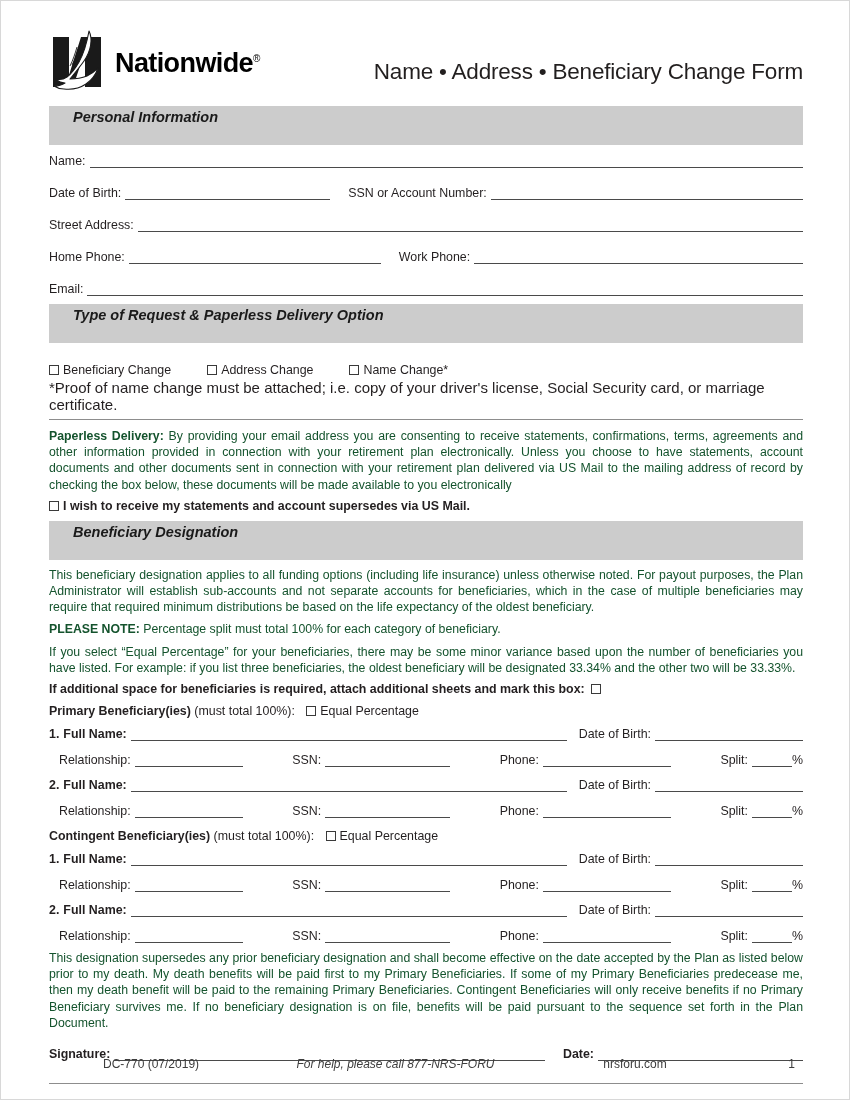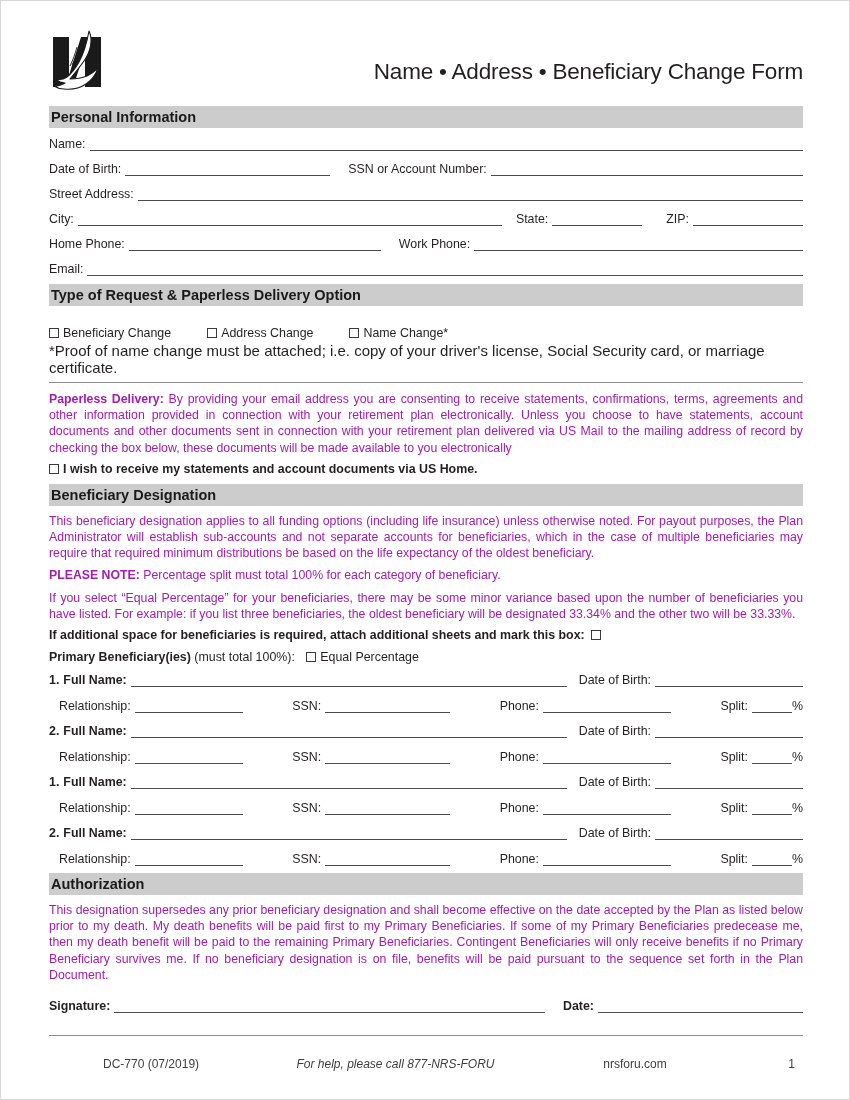--- a/index.html
+++ b/index.html
@@ -68,48 +68,49 @@
     font-size: 22.5px;
     font-weight: normal;
     letter-spacing: -0.2px;
     color: #221f1f;
     white-space: nowrap;
   }
 
   
   .bar {
     background: #cccccc;
-    height: 22px;
+    height: 39px;
     line-height: 22px;
-    padding-left: 2px;
+    padding-left: 24px;
     font-size: 14.5px;
     font-weight: bold;
     color: #1a1a1a;
     margin-bottom: 9px;
     box-sizing: border-box;
+    font-style: italic;
   }
   .bar.tight { margin-bottom: 7px; }
 
   
   p.body {
     font-size: 12.3px;
     line-height: 16.2px;
     text-align: justify;
     margin: 0 0 6px 0;
-    color: #a21caf;
+    color: #14532d;
   }
   p.body.last { margin-bottom: 0; }
   .b { font-weight: bold; }
 
   
   .frow {
     display: flex;
     align-items: flex-end;
     font-size: 12.4px;
-    margin-bottom: 11px;
+    margin-bottom: 18px;
     white-space: nowrap;
   }
   .frow .lbl {
     flex: 0 0 auto;
     padding-right: 4px;
   }
   .rule {
     border-bottom: 1px solid #4a4a4a;
     height: 13px;
   }
@@ -212,20 +213,21 @@
 
     <div class="masthead">
       <div class="logo-block">
         <svg class="logo-mark" viewBox="0 0 56 68">
           <path d="M4 8 H20 L20 46 L32 8 H52 V58 H36 L36 22 L24 58 H4 Z" fill="#1a1a1a"></path>
           <path d="M40 2 C44 10 42 22 35 32 C30 39 25 45 21 50 C27 50 33 49 38 47 C42 45 46 42 49 39 C47 45 43 51 37 55 C31 59 23 61 15 60 C11 60 8 59 5 57 C9 57 13 56 16 54 C12 54 9 52 7 50 C11 51 15 50 18 48 C22 45 26 40 30 33 C35 24 38 13 40 2 Z" fill="#ffffff" stroke="#1a1a1a" stroke-width="1.1" stroke-linejoin="round"></path>
           <path d="M36 9 C34 18 30 28 25 36" stroke="#1a1a1a" stroke-width="0.9" fill="none"></path>
           <path d="M32 13 C30 21 27 29 23 36" stroke="#1a1a1a" stroke-width="0.9" fill="none"></path>
           <path d="M28 18 C26 25 24 31 21 37" stroke="#1a1a1a" stroke-width="0.9" fill="none"></path>
         </svg>
+        <div class="logo-word"><span>Nationwide</span><span class="reg">®</span></div>
       </div>
       <div class="doc-title">Name • Address • Beneficiary Change Form</div>
     </div>
 
     <div class="bar">Personal Information</div>
 
     <div class="frow">
       <span class="lbl">Name:</span>
       <span class="rule grow"></span>
     </div>
@@ -236,30 +238,20 @@
       <span class="gap" style="width:18px"></span>
       <span class="lbl">SSN or Account Number:</span>
       <span class="rule grow"></span>
     </div>
 
     <div class="frow">
       <span class="lbl">Street Address:</span>
       <span class="rule grow"></span>
     </div>
 
-    <div class="frow">
-      <span class="lbl">City:</span>
-      <span class="rule grow"></span>
-      <span class="gap" style="width:14px"></span>
-      <span class="lbl">State:</span>
-      <span class="rule" style="width:90px"></span>
-      <span class="gap" style="width:24px"></span>
-      <span class="lbl">ZIP:</span>
-      <span class="rule" style="width:110px"></span>
-    </div>
 
     <div class="frow">
       <span class="lbl">Home Phone:</span>
       <span class="rule" style="width:252px"></span>
       <span class="gap" style="width:18px"></span>
       <span class="lbl">Work Phone:</span>
       <span class="rule grow"></span>
     </div>
 
     <div class="frow" style="margin-bottom:8px">
@@ -274,21 +266,21 @@
       <span class="opt"><span class="cb"></span><span>Address Change</span></span>
       <span class="opt"><span class="cb"></span><span>Name Change*</span></span>
     </div>
 
     <div class="note">*Proof of name change must be attached; i.e. copy of your driver's license, Social Security card, or marriage certificate.</div>
 
     <hr class="sep">
 
     <p class="body"><span class="b">Paperless Delivery:</span><span> By providing your email address you are consenting to receive statements, confirmations, terms, agreements and other information provided in connection with your retirement plan electronically. Unless you choose to have statements, account documents and other documents sent in connection with your retirement plan delivered via US Mail to the mailing address of record by checking the box below, these documents will be made available to you electronically</span></p>
 
-    <div class="cb-line" style="margin-bottom:8px"><span class="cb"></span><span class="b">I wish to receive my statements and account documents via US Home.</span></div>
+    <div class="cb-line" style="margin-bottom:8px"><span class="cb"></span><span class="b">I wish to receive my statements and account supersedes via US Mail.</span></div>
 
     <div class="bar tight">Beneficiary Designation</div>
 
     <p class="body">This beneficiary designation applies to all funding options (including life insurance) unless otherwise noted. For payout purposes, the Plan Administrator will establish sub-accounts and not separate accounts for beneficiaries, which in the case of multiple beneficiaries may require that required minimum distributions be based on the life expectancy of the oldest beneficiary.</p>
 
     <p class="body"><span class="b">PLEASE NOTE:</span><span> Percentage split must total 100% for each category of beneficiary.</span></p>
 
     <p class="body">If you select “Equal Percentage” for your beneficiaries, there may be some minor variance based upon the number of beneficiaries you have listed. For example: if you list three beneficiaries, the oldest beneficiary will be designated 33.34% and the other two will be 33.33%.</p>
 
     <div class="cb-line" style="margin-bottom:2px"><span class="b">If additional space for beneficiaries is required, attach additional sheets and mark this box:</span> <span class="cb" style="margin-left:3px;margin-right:0"></span></div>
@@ -337,20 +329,24 @@
       <span class="rule w-ssn"></span>
       <span class="sp"></span>
       <span class="lbl2">Phone:</span>
       <span class="rule w-phone"></span>
       <span class="sp"></span>
       <span class="lbl2">Split:</span>
       <span class="rule w-split"></span>
       <span>%</span>
     </div>
 
+    <div class="ben-head" style="margin-top:6px">
+      <span class="ttl">Contingent Beneficiary(ies)</span><span> (must total 100%):</span>
+      <span class="cb"></span><span>Equal Percentage</span>
+    </div>
 
     <div class="ben-name">
       <span class="idx">1.</span>
       <span class="lbl2 b">Full Name:</span>
       <span class="rule grow"></span>
       <span class="gap"></span>
       <span class="lbl2">Date of Birth:</span>
       <span class="rule w-dob"></span>
     </div>
     <div class="ben-sub">
@@ -384,21 +380,20 @@
       <span class="rule w-ssn"></span>
       <span class="sp"></span>
       <span class="lbl2">Phone:</span>
       <span class="rule w-phone"></span>
       <span class="sp"></span>
       <span class="lbl2">Split:</span>
       <span class="rule w-split"></span>
       <span>%</span>
     </div>
 
-    <div class="bar tight">Authorization</div>
 
     <p class="body last">This designation supersedes any prior beneficiary designation and shall become effective on the date accepted by the Plan as listed below prior to my death. My death benefits will be paid first to my Primary Beneficiaries.  If some of my Primary Beneficiaries predecease me, then my death benefit will be paid to the remaining Primary Beneficiaries. Contingent Beneficiaries will only receive benefits if no Primary Beneficiary survives me. If no beneficiary designation is on file, benefits will be paid pursuant to the sequence set forth in the Plan Document.</p>
 
     <div class="frow" style="margin-top:16px;margin-bottom:0">
       <span class="lbl b">Signature:</span>
       <span class="rule grow"></span>
       <span class="gap" style="width:18px"></span>
       <span class="lbl b">Date:</span>
       <span class="rule" style="width:205px"></span>
     </div>

